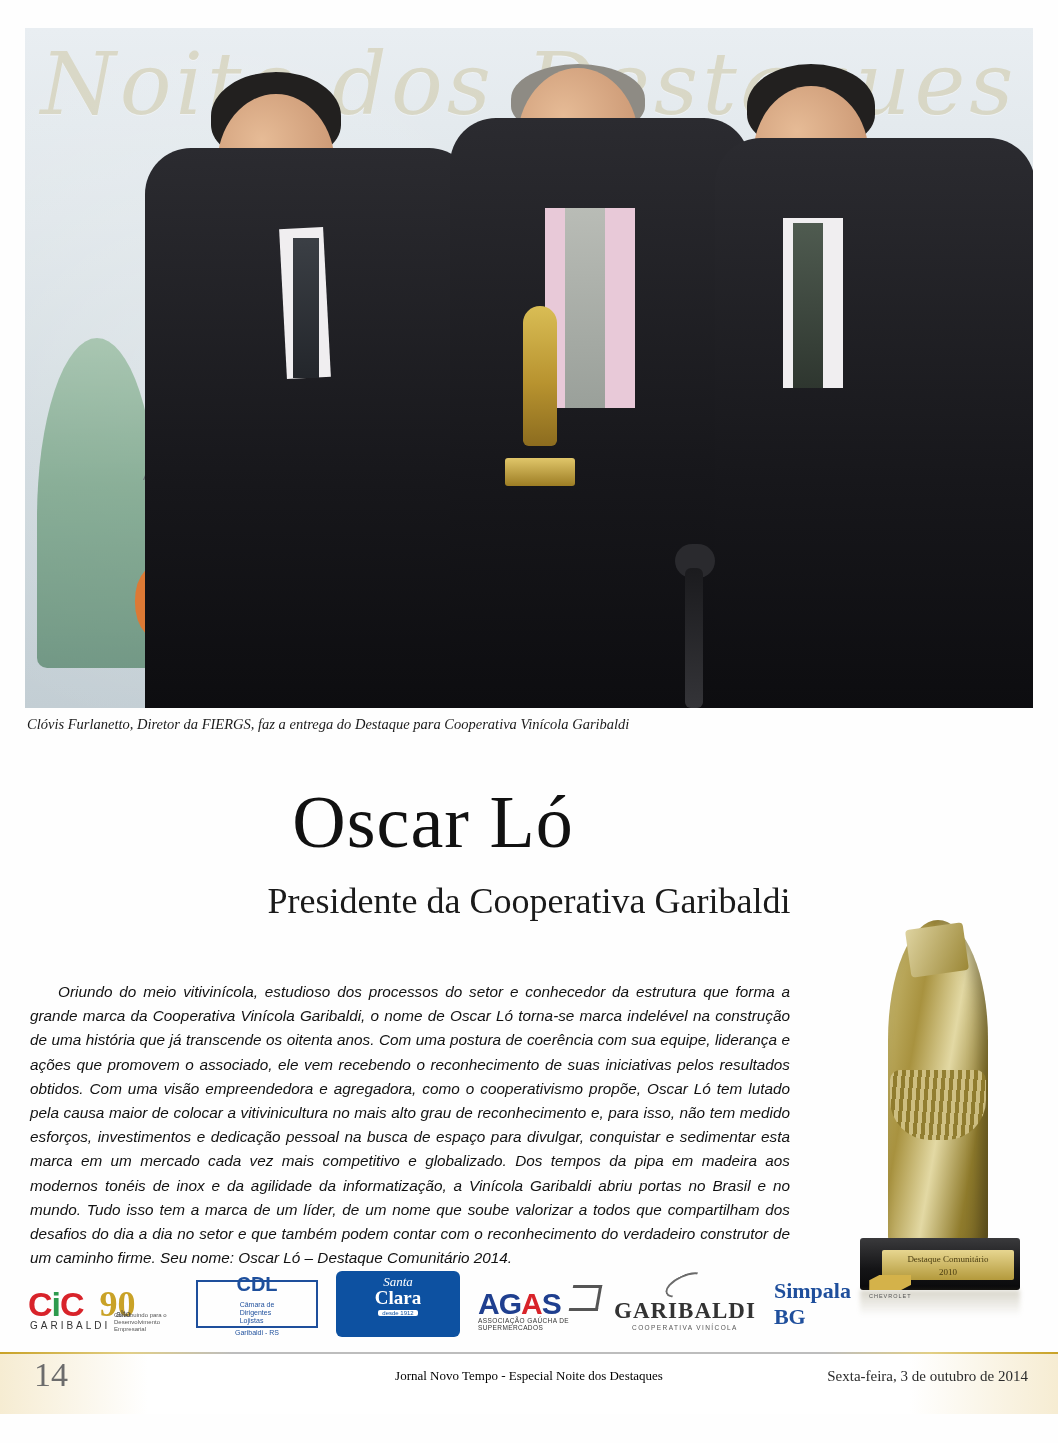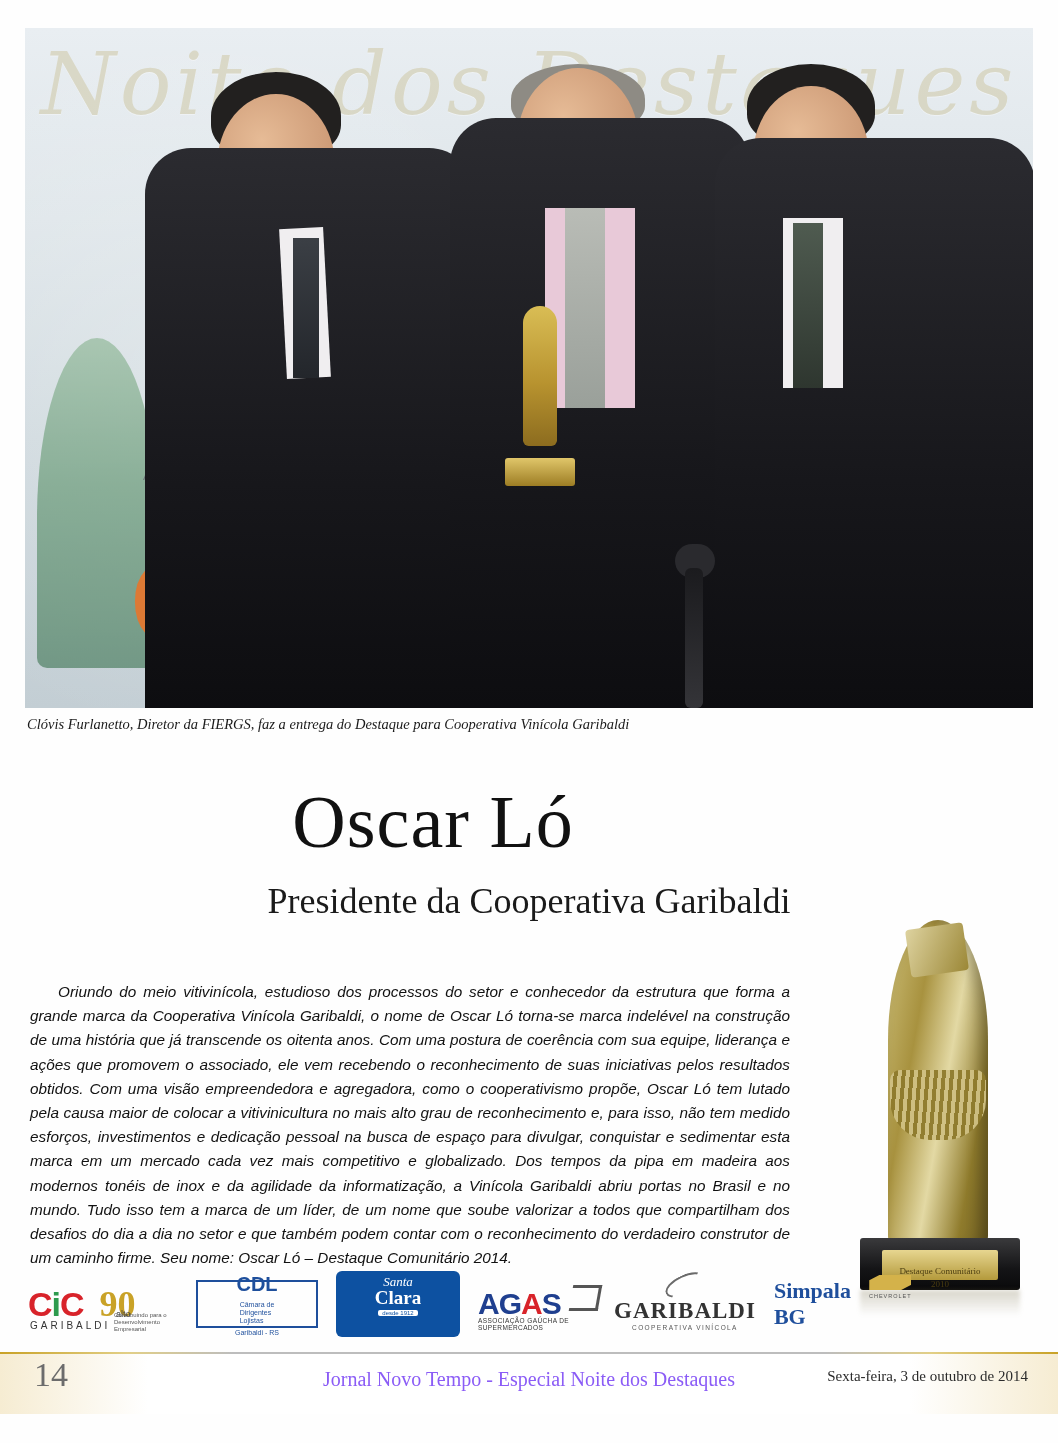--- a/index.html
+++ b/index.html
@@ -200,29 +200,29 @@
     background:repeating-linear-gradient(95deg,#cfc083 0 4px,#8e7a2c 4px 8px);
     border-radius:10px 10px 40px 40px;
     opacity:.95;
   }
   .bt-base{
     position:absolute;left:0;top:318px;width:160px;height:52px;
     background:linear-gradient(180deg,#3a3a3c 0%,#141416 60%,#0a0a0b 100%);
     border-radius:3px;
   }
   .bt-plate{
-    position:absolute;left:22px;top:330px;width:116px;height:30px;
+    position:absolute;left:22px;top:330px;width:132px;height:30px;
     background:linear-gradient(180deg,#e7d690,#b49a3c);
     border-radius:2px;
     text-align:center;
     font-family:"Liberation Serif", serif;
     font-size:9px;
     color:#4a3c10;
     line-height:13px;
-    padding-top:15px;
+    padding-top:3px;
     box-sizing:border-box;
   }
   .bt-reflection{
     position:absolute;left:0;top:370px;width:160px;height:26px;
     background:linear-gradient(180deg,rgba(120,110,70,.28),rgba(255,255,255,0));
     filter:blur(2px);
   }
 
   
   .sponsors{
@@ -307,21 +307,21 @@
     background:linear-gradient(90deg,#f6ecd2 0%,#ffffff 14%,#ffffff 86%,#f6ecd2 100%);
   }
   .page-number{
     position:absolute;left:34px;top:1356px;
     font-family:"Liberation Serif", serif;
     font-size:34px;color:#6c6c6c;
   }
   .footer-center{
     position:absolute;left:0;top:1368px;width:1058px;text-align:center;
     font-family:"Liberation Serif", serif;
-    font-size:20px;color:#8b5cf6;
+    font-size:13px;color:#000000;
   }
   .footer-right{
     position:absolute;right:30px;top:1368px;
     font-family:"Liberation Serif", serif;
     font-size:15px;color:#2b2b2b;
   }
 </style>
 </head>
 <body>
 

